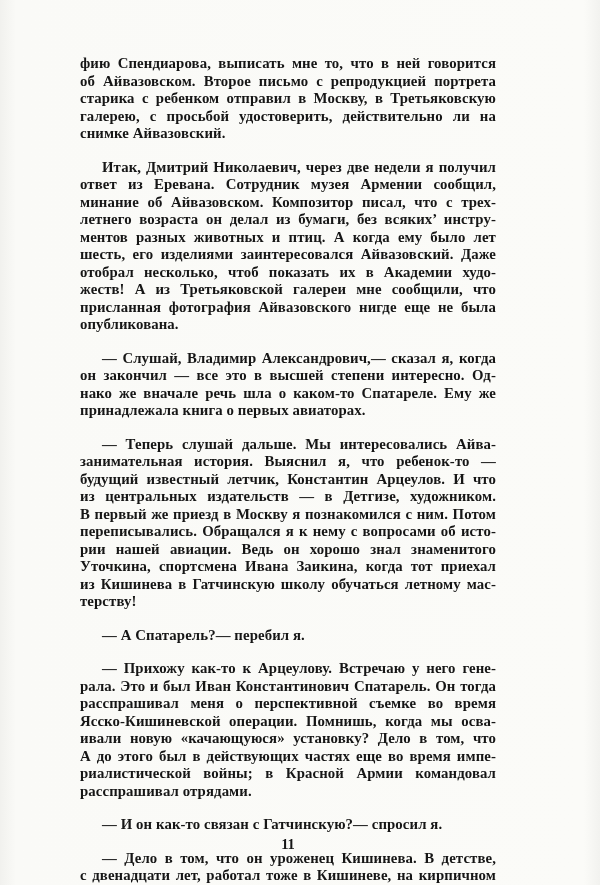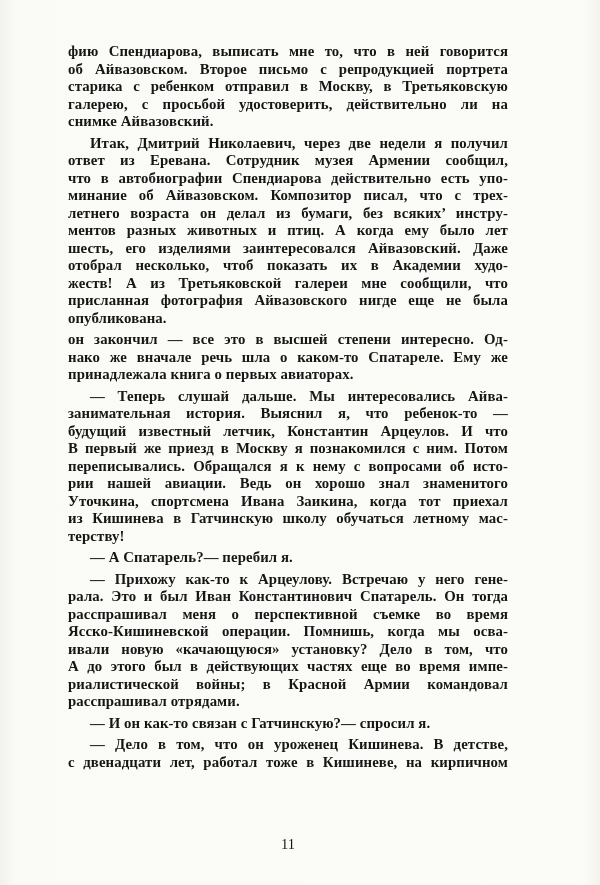--- a/index.html
+++ b/index.html
@@ -11,21 +11,21 @@
     font-family: "Liberation Serif", "DejaVu Serif", serif;
     color: #161616;
     overflow: hidden;
   }
   .text-block {
     position: absolute;
     top: 39px;
     left: 64px;
     width: 448px;
   }
-  .paragraph { margin: 4px; padding: 0; }
+  .paragraph { margin: 16px; padding: 0; }
   .line {
     font-size: 14.8px;
     line-height: 17.5px;
     font-weight: 700;
     letter-spacing: 0.1px;
     text-align: justify;
     text-align-last: justify;
     white-space: normal;
   }
   .line-last {
@@ -33,58 +33,59 @@
     text-align-last: left;
   }
   .line-indent { text-indent: 22px; }
   .page-number {
     position: absolute;
     top: 836px;
     left: 64px;
     width: 448px;
     text-align: center;
     font-size: 14.5px;
-    font-weight: 400;
+    font-weight: 700;
     color: #161616;
   }
 </style>
 </head>
 <body>
 
 <div class="page">
   <div class="text-block">
       <div class="paragraph">
         <div class="line">фию Спендиарова, выписать мне то, что в ней говорится</div>
         <div class="line">об Айвазовском. Второе письмо с репродукцией портрета</div>
         <div class="line">старика с ребенком отправил в Москву, в Третьяковскую</div>
         <div class="line">галерею, с просьбой удостоверить, действительно ли на</div>
         <div class="line line-last">снимке Айвазовский.</div>
       </div>
       <div class="paragraph">
         <div class="line line-indent">Итак, Дмитрий Николаевич, через две недели я получил</div>
         <div class="line">ответ из Еревана. Сотрудник музея Армении сообщил,</div>
-        <div class="line">что в автобиографии Спендиарова действительно есть упо-</div>
         <div class="line">минание об Айвазовском. Композитор писал, что с трех-</div>
         <div class="line">летнего возраста он делал из бумаги, без всяких’ инстру-</div>
         <div class="line">ментов разных животных и птиц. А когда ему было лет</div>
         <div class="line">шесть, его изделиями заинтересовался Айвазовский. Даже</div>
         <div class="line">отобрал несколько, чтоб показать их в Академии худо-</div>
         <div class="line">жеств! А из Третьяковской галереи мне сообщили, что</div>
         <div class="line">присланная фотография Айвазовского нигде еще не была</div>
         <div class="line line-last">опубликована.</div>
       </div>
       <div class="paragraph">
+        <div class="line line-indent">— Слушай, Владимир Александрович,— сказал я, когда</div>
         <div class="line">он закончил — все это в высшей степени интересно. Од-</div>
         <div class="line">нако же вначале речь шла о каком-то Спатареле. Ему же</div>
         <div class="line line-last">принадлежала книга о первых авиаторах.</div>
       </div>
       <div class="paragraph">
         <div class="line line-indent">— Теперь слушай дальше. Мы интересовались Айва-</div>
         <div class="line">занимательная история. Выяснил я, что ребенок-то —</div>
         <div class="line">будущий известный летчик, Константин Арцеулов. И что</div>
+        <div class="line">из центральных издательств — в Детгизе, художником.</div>
         <div class="line">В первый же приезд в Москву я познакомился с ним. Потом</div>
         <div class="line">переписывались. Обращался я к нему с вопросами об исто-</div>
         <div class="line">рии нашей авиации. Ведь он хорошо знал знаменитого</div>
         <div class="line">Уточкина, спортсмена Ивана Заикина, когда тот приехал</div>
         <div class="line">из Кишинева в Гатчинскую школу обучаться летному мас-</div>
         <div class="line line-last">терству!</div>
       </div>
       <div class="paragraph">
         <div class="line line-last line-indent">— А Спатарель?— перебил я.</div>
       </div>

